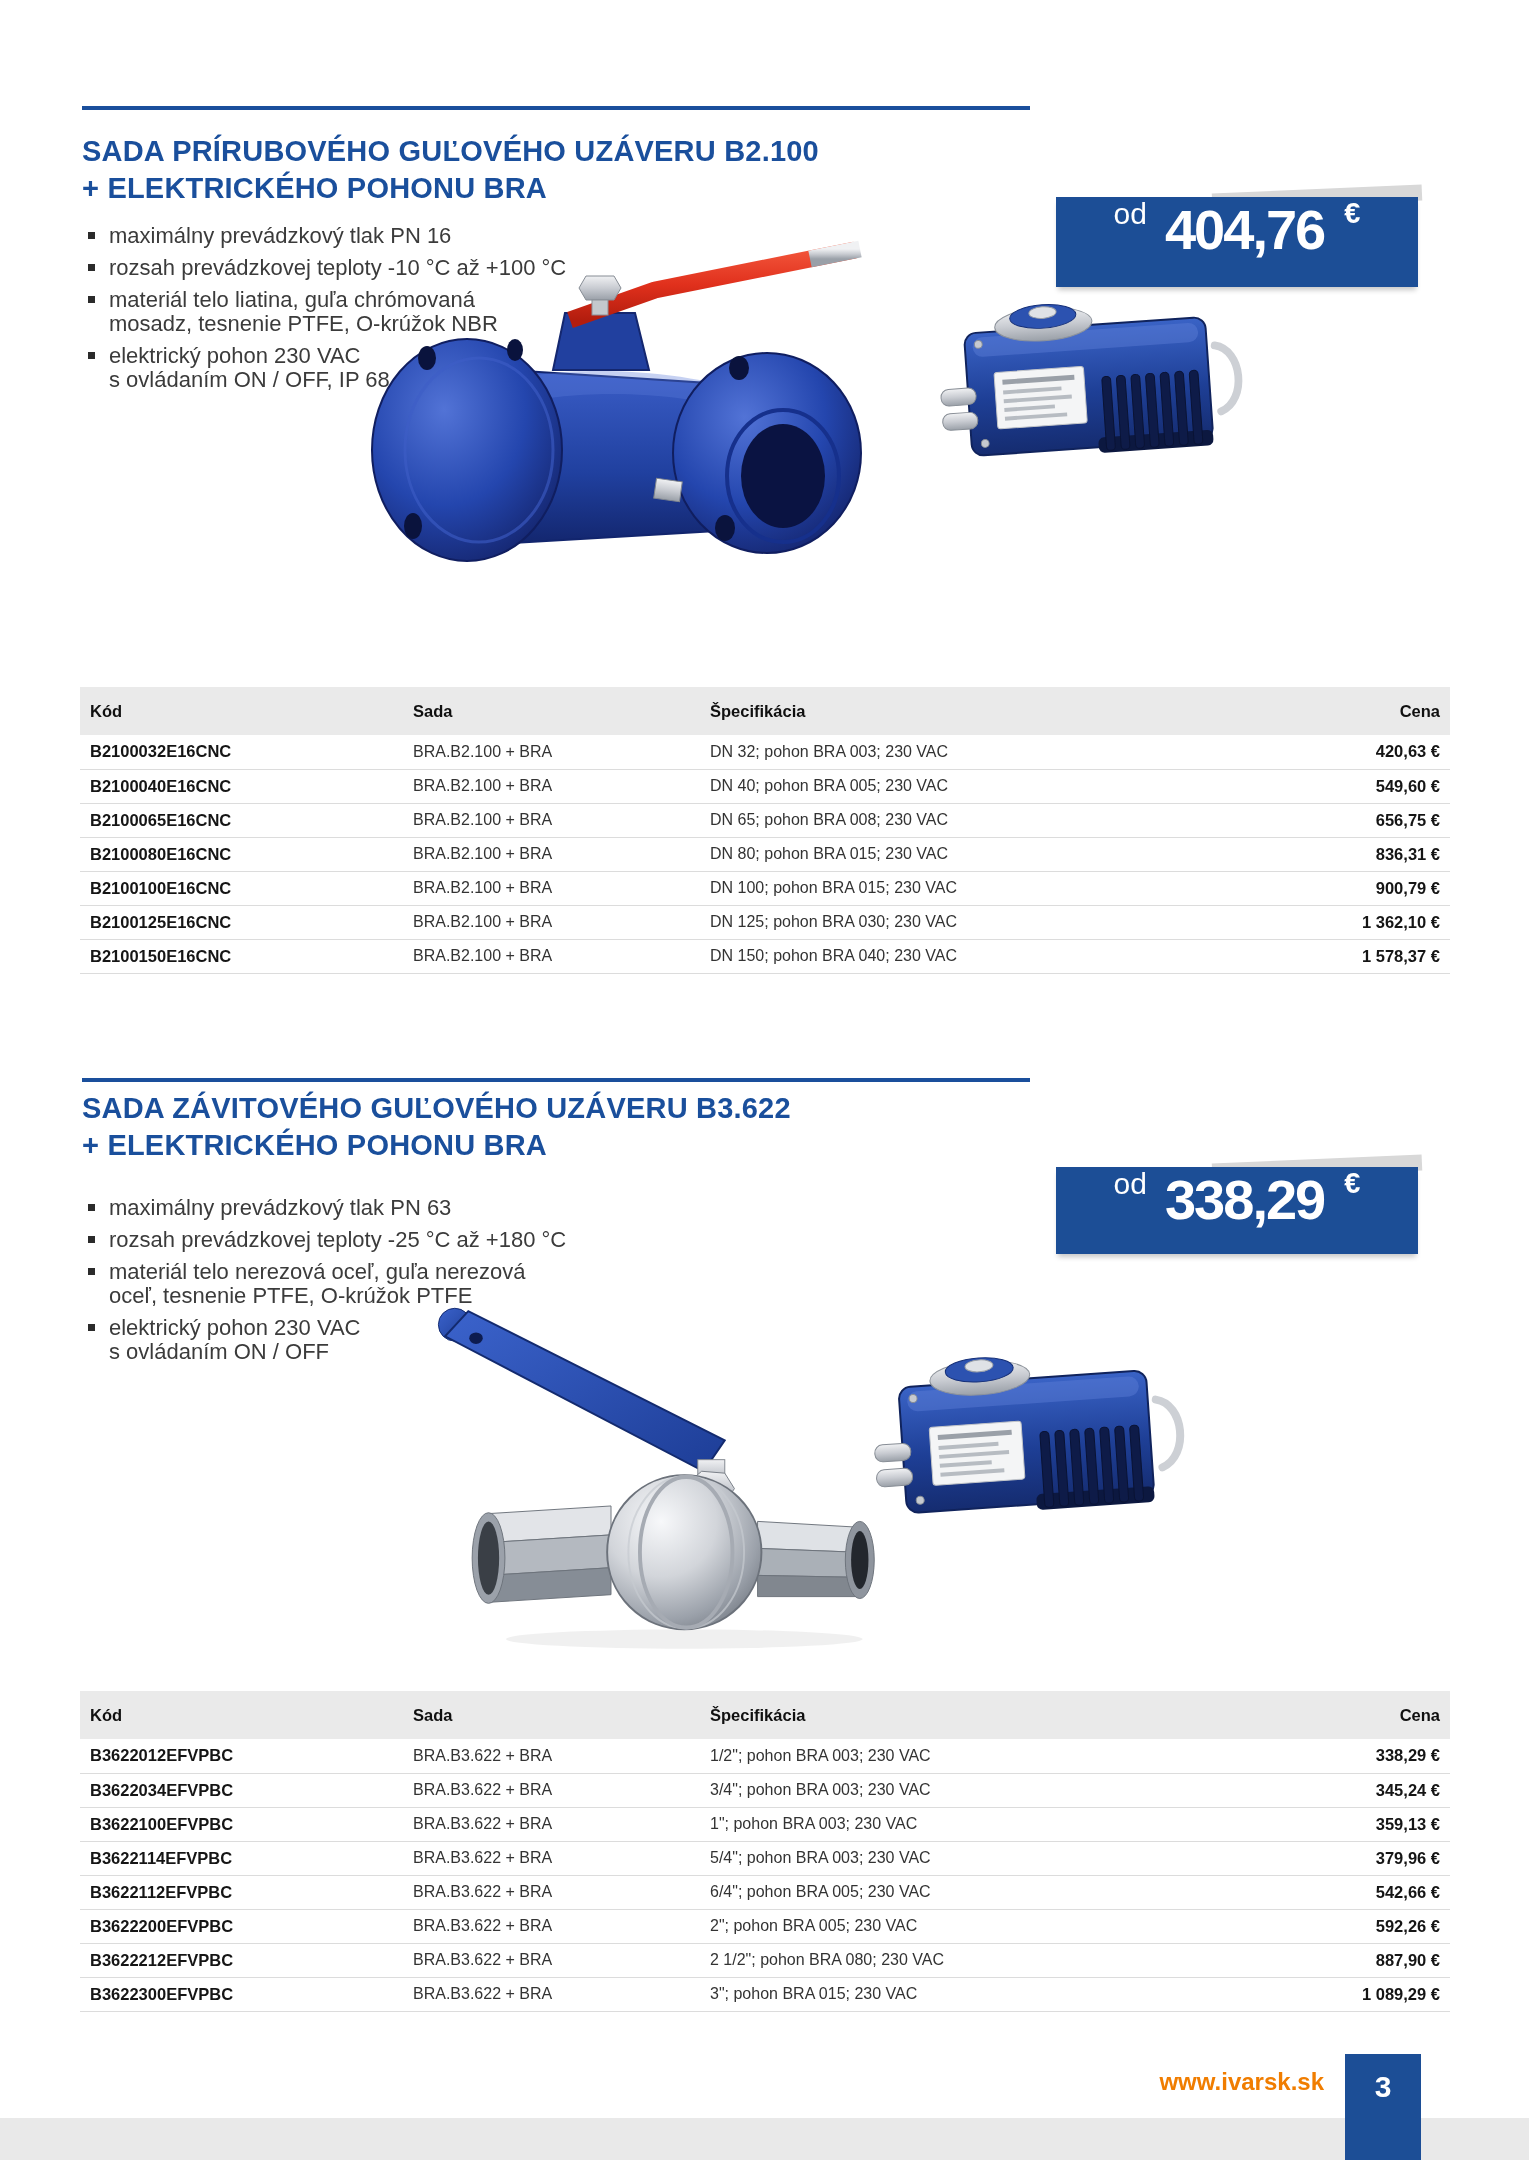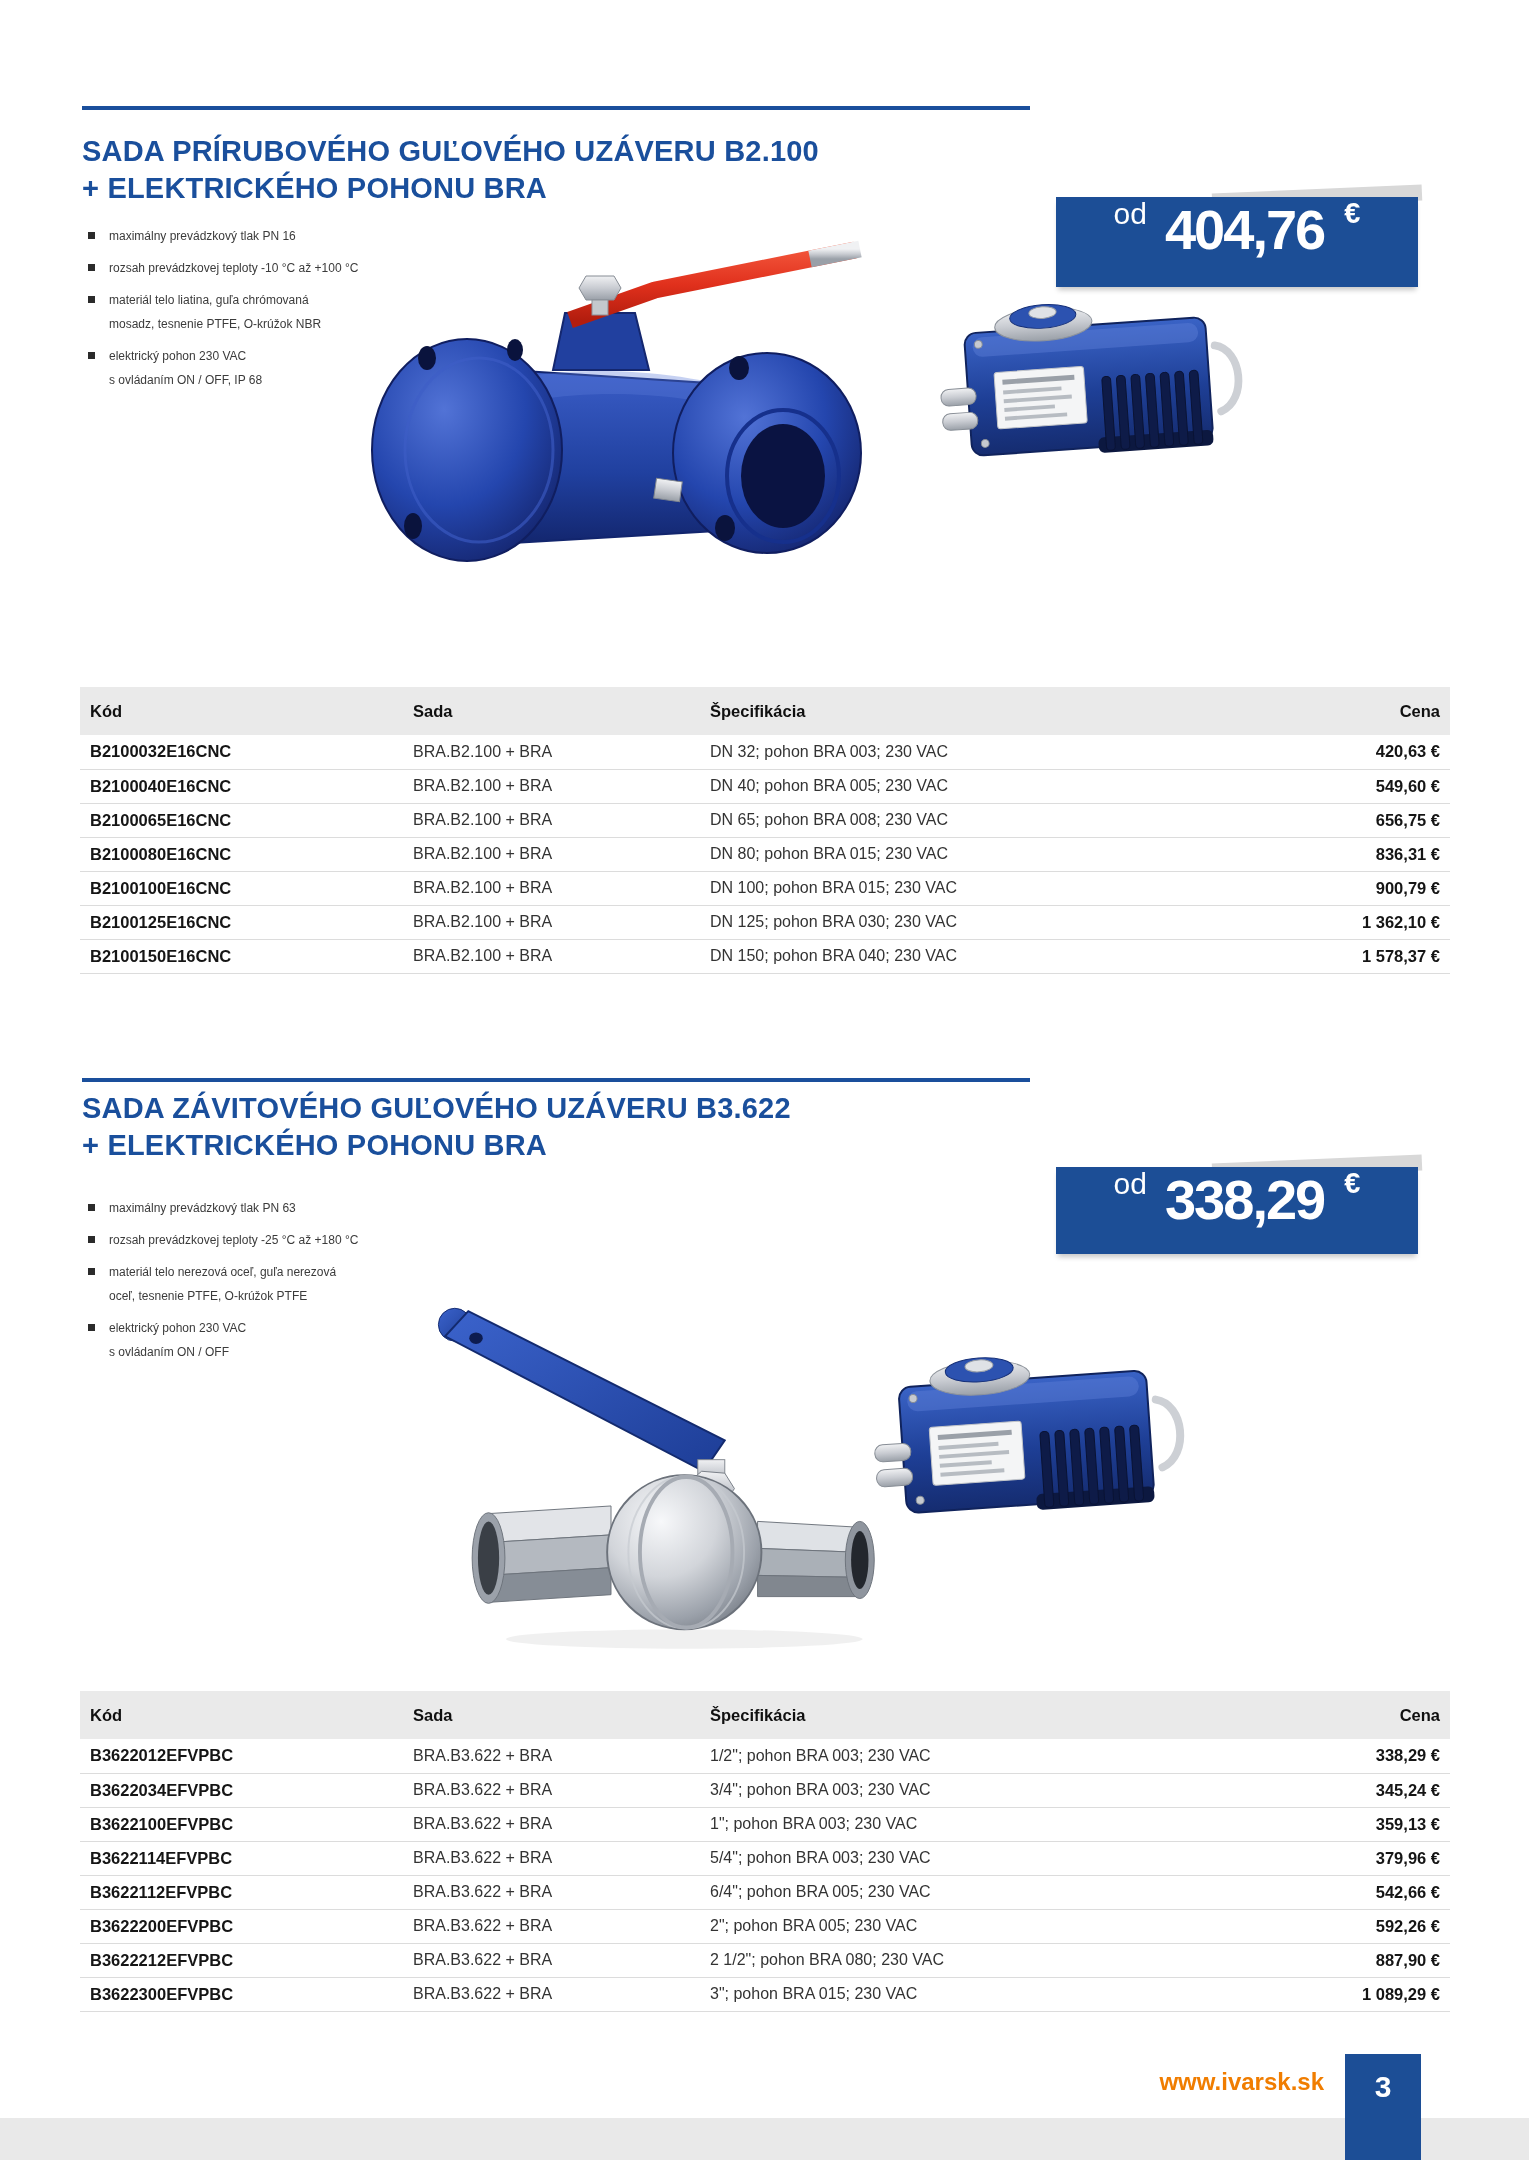--- a/index.html
+++ b/index.html
@@ -29,21 +29,21 @@
     white-space:pre-line;
   }
   .title-1{top:116px;margin-top:17px;}
   .title-2{top:1090px;}
 
   ul.bullets{position:absolute;left:84px;margin:0;padding:0;list-style:none;width:560px;}
   .bullets-1{top:224px;}
   .bullets-2{top:1196px;}
   ul.bullets li{
     position:relative;padding-left:25px;margin-bottom:8px;
-    font-size:12px;line-height:24px;color:var(--body-ink);white-space:pre-line;
+    font-size:22px;line-height:24px;color:var(--body-ink);white-space:pre-line;
   }
   ul.bullets li::before{
     content:"";position:absolute;left:4px;top:8px;width:7px;height:7px;background:#2b2b2b;
   }
 
   .badge{
     position:absolute;left:1056px;width:362px;height:90px;background:var(--badge);
     color:#fff;display:flex;align-items:flex-start;justify-content:center;gap:18px;
     box-shadow:0 5px 5px -2px rgba(0,0,0,.22);
   }

